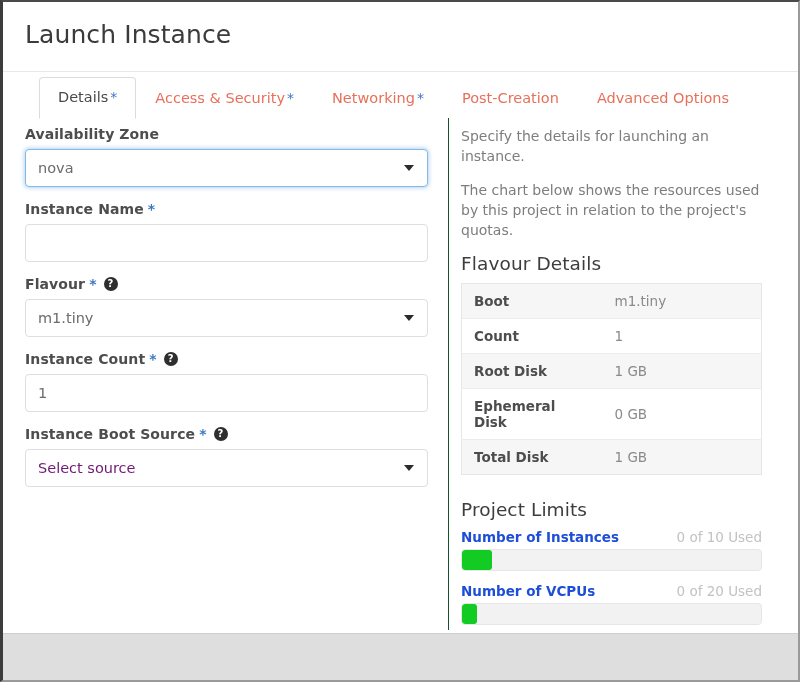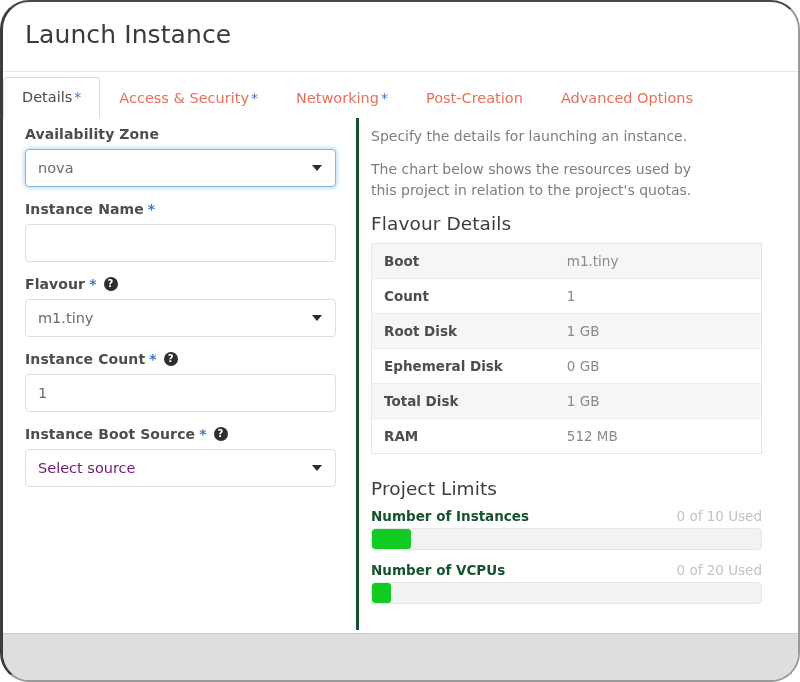--- a/index.html
+++ b/index.html
@@ -14,40 +14,40 @@
   .modal {
     position: relative;
     width: 800px;
     height: 682px;
     background: #ffffff;
     border-left: 3px solid #3c3c3c;
     border-top: 2px solid #4a4a4a;
     border-right: 2px solid #9a9a9a;
     border-bottom: 2px solid #9a9a9a;
     overflow: hidden;
-    border-radius: 29px;
   }
 
   
   .modal-header {
     height: 70px;
     padding: 18px 0 0 22px;
     border-bottom: 1px solid #e8e8e8;
   }
   .modal-title {
     font-size: 25px;
     font-weight: 400;
     color: #3b3b3b;
     letter-spacing: 0.1px;
   }
 
   
   .tab-bar {
     position: relative;
     height: 46px;
+    padding-left: 36px;
     display: flex;
     align-items: flex-end;
   }
   .tab {
     position: relative;
     font-size: 14.5px;
     color: #e8705a;
     padding: 9px 18px 10px 18px;
     white-space: nowrap;
     cursor: pointer;
@@ -71,23 +71,23 @@
     margin-left: 2px;
   }
 
   
   .body {
     position: relative;
     display: flex;
     height: 512px;
   }
   .col-left {
-    width: 356px;
+    width: 446px;
     padding: 8px 20px 0 22px;
-    border-right: 3px solid #14532d;
+    border-right: 1px solid #14532d;
   }
   .col-right {
     flex: 1;
     padding: 8px 36px 0 12px;
   }
 
   
   .field { margin-bottom: 14px; }
   .field-label {
     font-size: 14px;
@@ -184,21 +184,21 @@
   .limit { margin-bottom: 12px; }
   .limit-head {
     display: flex;
     justify-content: space-between;
     align-items: baseline;
     margin-bottom: 4px;
   }
   .limit-name {
     font-size: 13.5px;
     font-weight: bold;
-    color: #14532d;
+    color: #1d4ed8;
   }
   .limit-used {
     font-size: 13.5px;
     color: #c2c2c2;
   }
   .progress {
     width: 100%;
     height: 22px;
     background: #f2f2f2;
     border: 1px solid #e6e6e6;
@@ -318,24 +318,20 @@
               <td class="k">Root Disk</td>
               <td class="v">1 GB</td>
             </tr>
             <tr>
               <td class="k">Ephemeral Disk</td>
               <td class="v">0 GB</td>
             </tr>
             <tr>
               <td class="k">Total Disk</td>
               <td class="v">1 GB</td>
-            </tr>
-            <tr>
-              <td class="k">RAM</td>
-              <td class="v">512 MB</td>
             </tr>
           </tbody>
       </table>
 
       <div class="section-title">Project Limits</div>
       <div id="limits">
           <div class="limit">
             <div class="limit-head">
               <span class="limit-name">Number of Instances</span>
               <span class="limit-used">0 of 10 Used</span>

